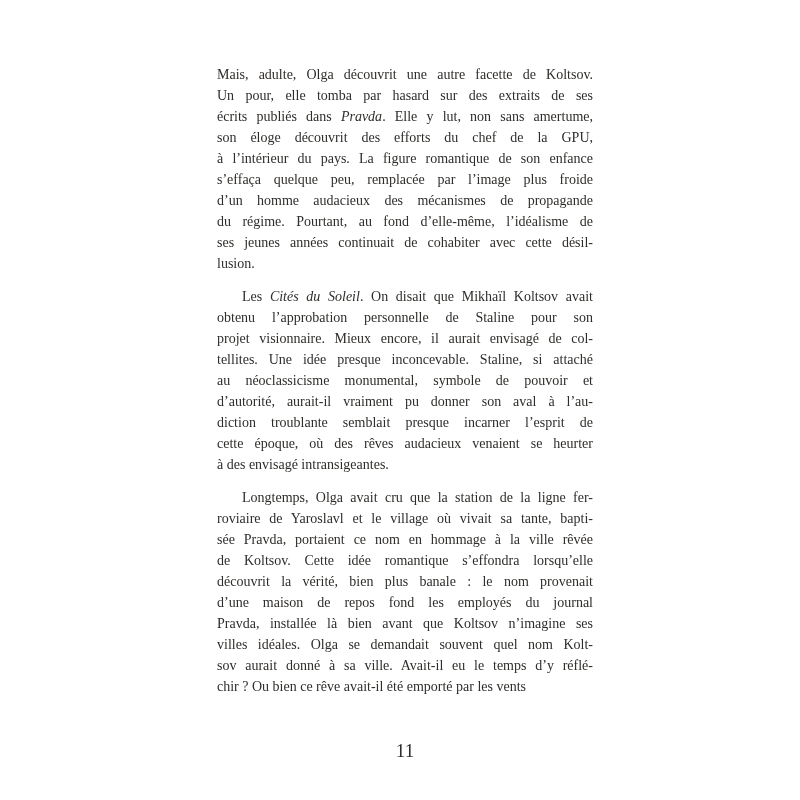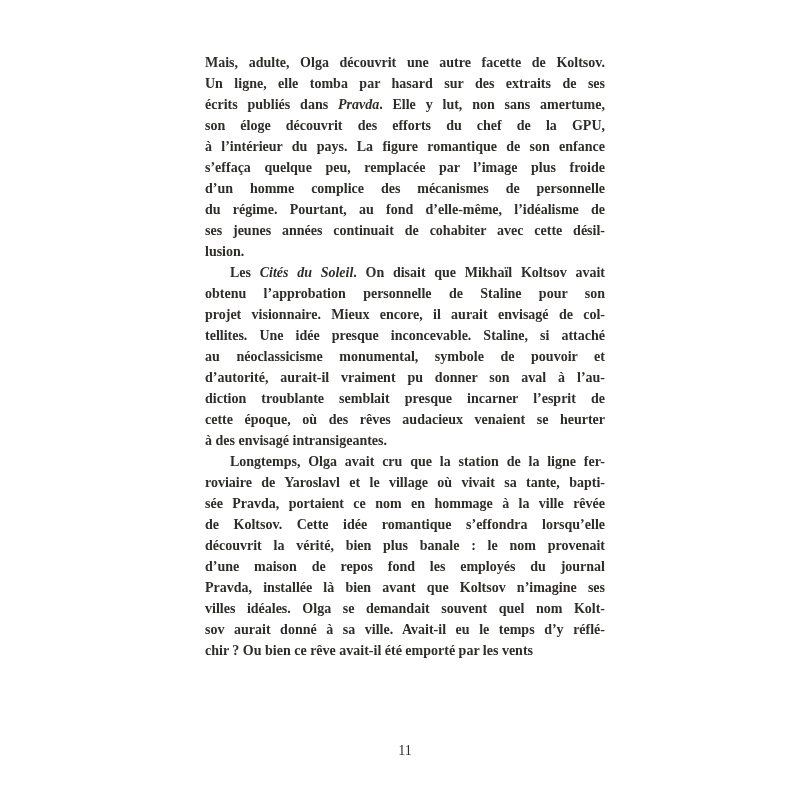--- a/index.html
+++ b/index.html
@@ -17,23 +17,22 @@
   }
   .text-block {
     position: absolute;
     left: 205px;
     top: 52px;
     width: 400px;
     font-size: 14px;
     line-height: 21px;
   }
   .paragraph {
-    margin: 0;
+    margin: 12px;
     padding: 0;
-    font-weight: bold;
   }
   .line {
     text-align: justify;
     text-align-last: justify;
     height: 21px;
     overflow: hidden;
     white-space: normal;
   }
   .line.last {
     text-align-last: left;
@@ -43,37 +42,37 @@
   }
   .line em {
     font-style: italic;
   }
   .page-number {
     position: absolute;
     left: 205px;
     top: 740px;
     width: 400px;
     text-align: center;
-    font-size: 14px;
+    font-size: 19px;
     line-height: 21px;
   }
 </style>
 </head>
 <body>
 
 <div class="page">
   <div class="text-block">
       <div class="paragraph">
         <div class="line">Mais, adulte, Olga découvrit une autre facette de Koltsov.</div>
-        <div class="line">Un ligne, elle tomba par hasard sur des extraits de ses</div>
+        <div class="line">Un pour, elle tomba par hasard sur des extraits de ses</div>
         <div class="line">écrits publiés dans <em>Pravda</em>. Elle y lut, non sans amertume,</div>
         <div class="line">son éloge découvrit des efforts du chef de la GPU,</div>
         <div class="line">à l’intérieur du pays. La figure romantique de son enfance</div>
         <div class="line">s’effaça quelque peu, remplacée par l’image plus froide</div>
-        <div class="line">d’un homme complice des mécanismes de personnelle</div>
+        <div class="line">d’un homme audacieux des mécanismes de propagande</div>
         <div class="line">du régime. Pourtant, au fond d’elle-même, l’idéalisme de</div>
         <div class="line">ses jeunes années continuait de cohabiter avec cette désil-</div>
         <div class="line last">lusion.</div>
       </div>
       <div class="paragraph">
         <div class="line indent">Les <em>Cités du Soleil</em>. On disait que Mikhaïl Koltsov avait</div>
         <div class="line">obtenu l’approbation personnelle de Staline pour son</div>
         <div class="line">projet visionnaire. Mieux encore, il aurait envisagé de col-</div>
         <div class="line">tellites. Une idée presque inconcevable. Staline, si attaché</div>
         <div class="line">au néoclassicisme monumental, symbole de pouvoir et</div>

